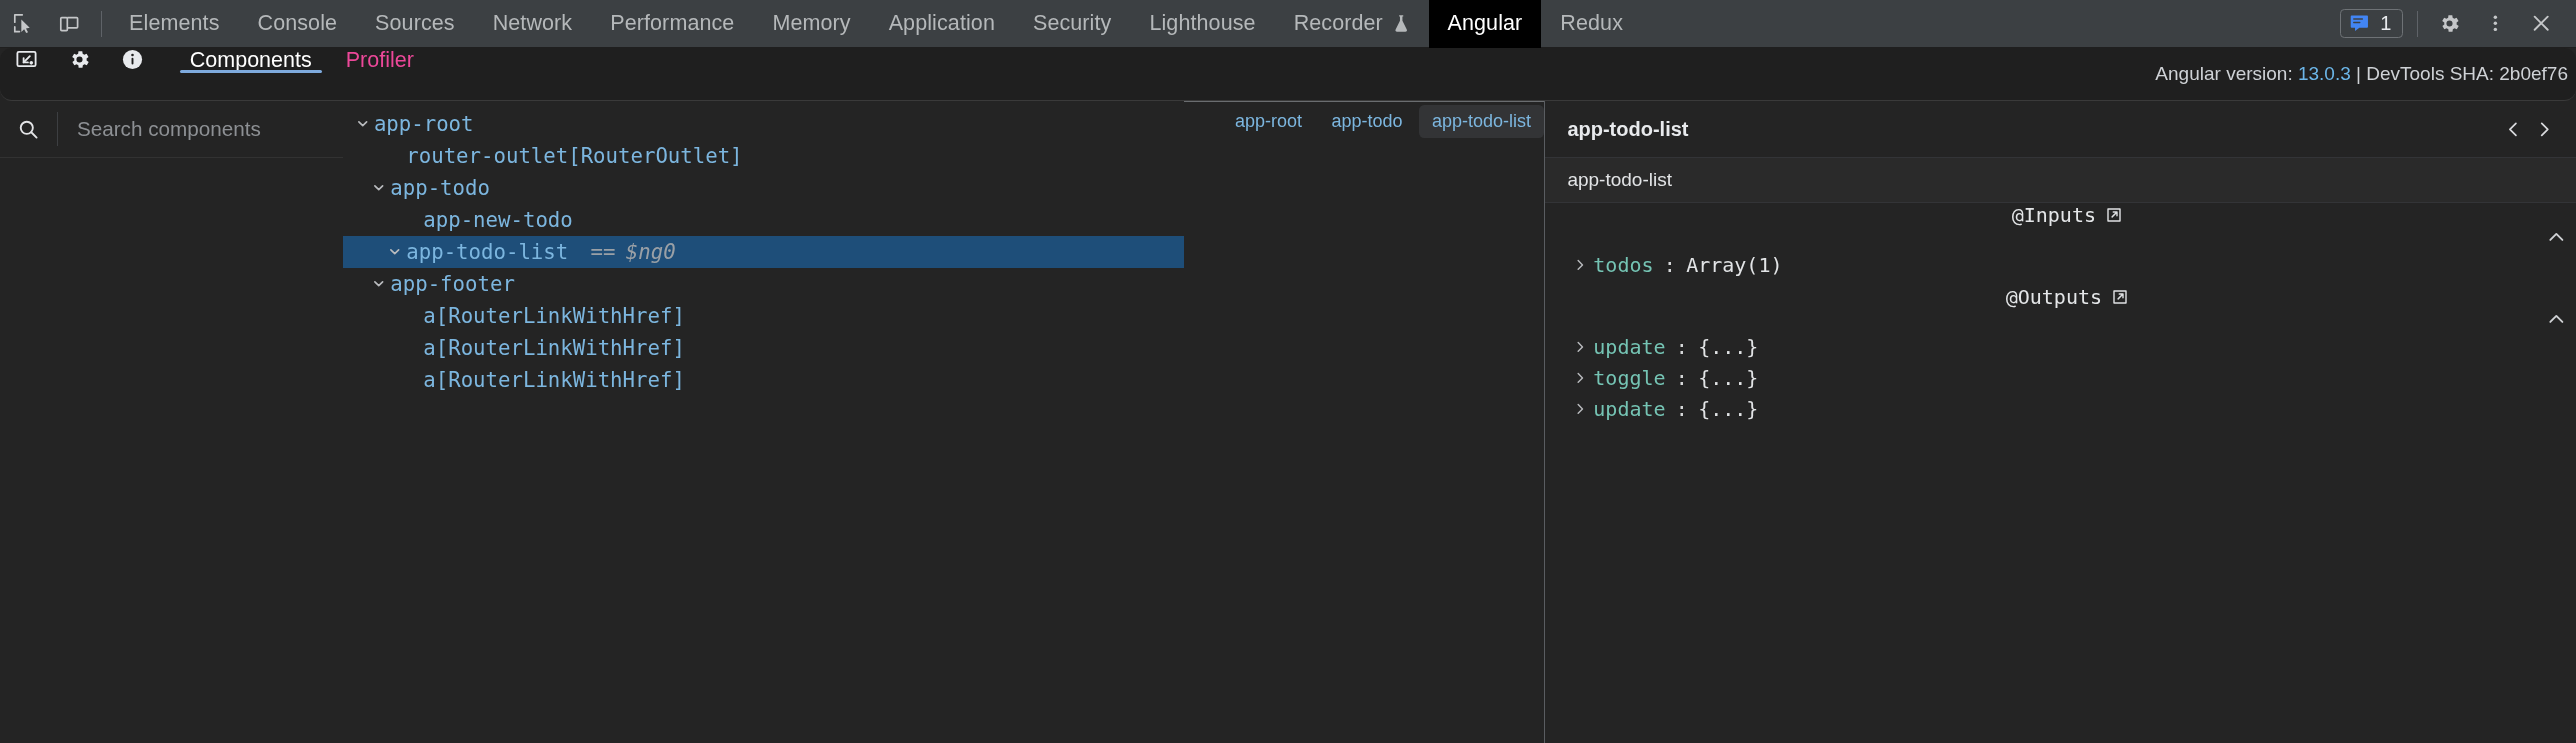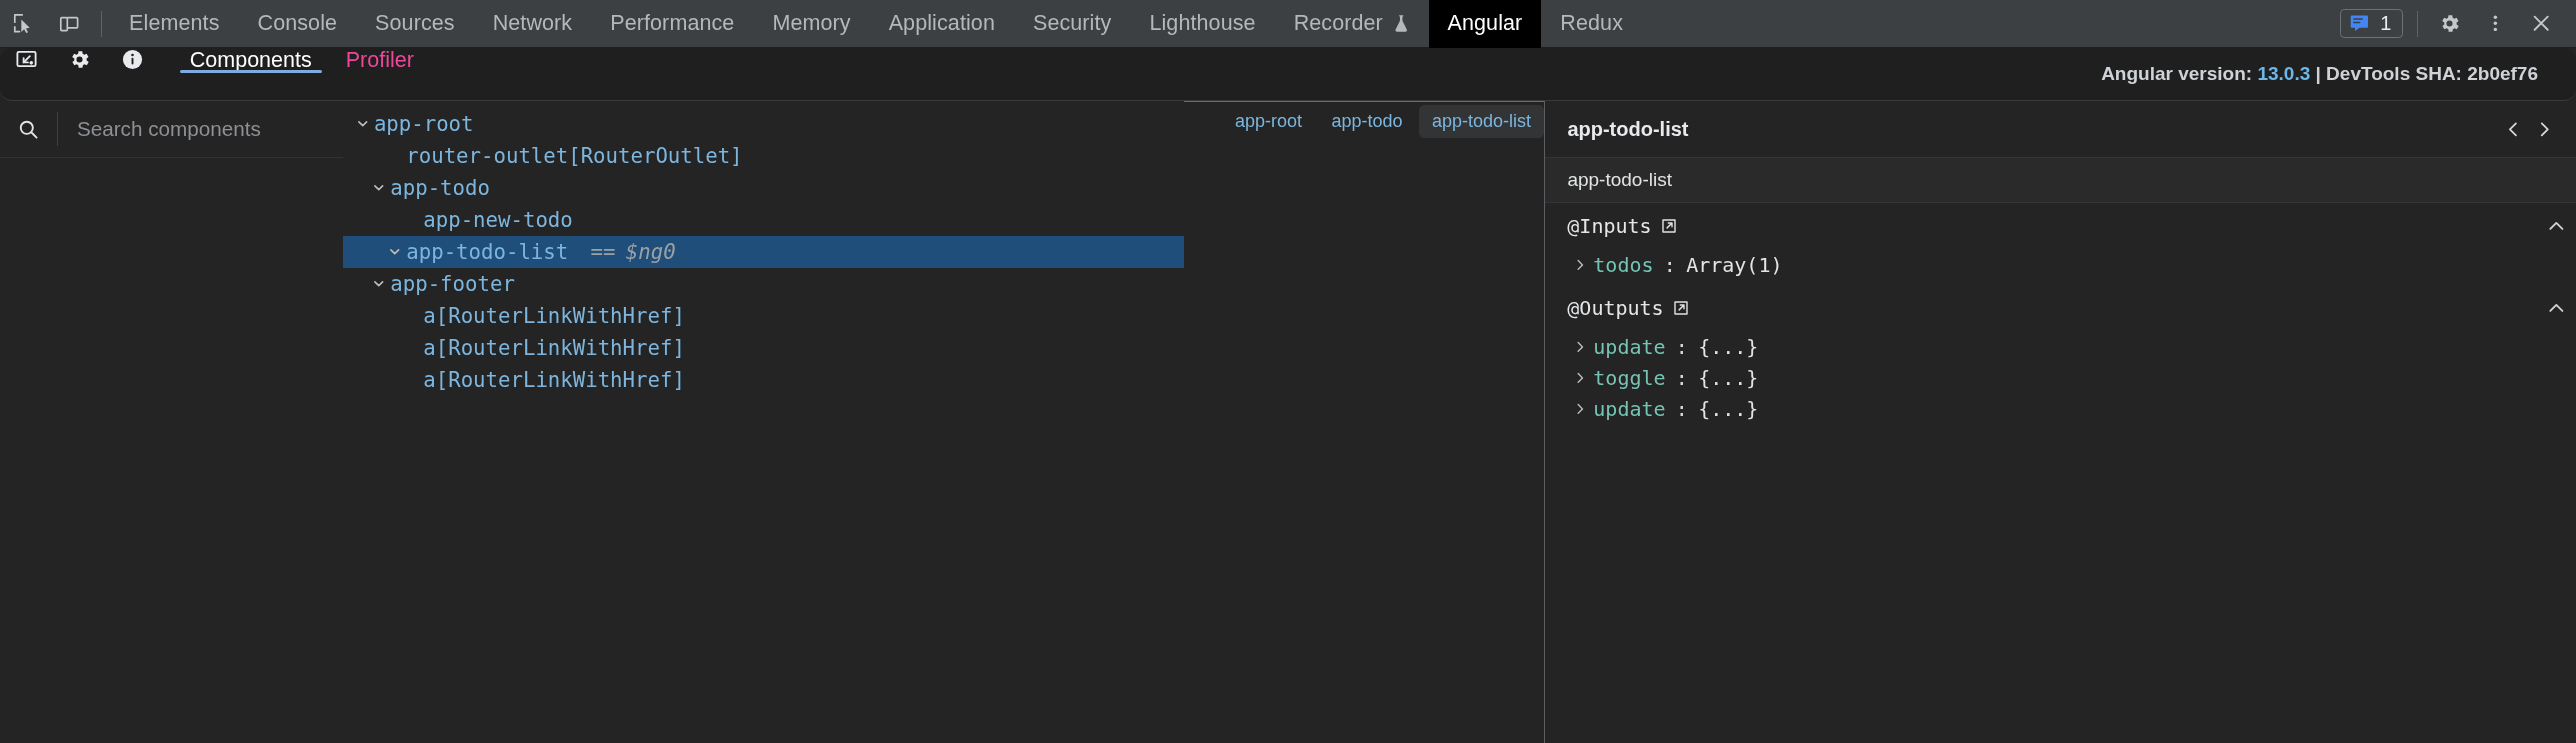--- a/index.html
+++ b/index.html
@@ -56,22 +56,22 @@
   .ng-tab {
     display: flex; align-items: center; padding: 0 17px;
     font-size: 21.5px; color: #ec4899; position: relative; white-space: nowrap;
   }
   .ng-tab.active { color: #ffffff; }
   .ng-tab.active::after {
     content:""; position:absolute; left: 6.9px; right: 6.9px; bottom: 0;
     height: 3.4px; background: #7eaadd; border-radius: 1.7px;
   }
   .ng-version {
-    margin-left: auto; align-self: center; padding-right: 38px;
-    font-size: 19px; font-weight: bold; color: #cfd2d6; white-space: nowrap;
+    margin-left: auto; align-self: center; padding-right: 8px;
+    font-size: 19px; font-weight: normal; color: #cfd2d6; white-space: nowrap;
   }
   .ng-version .ver { color: #6cb6e8; }
 
   
   .main { flex: 1 1 auto; display: flex; min-height: 0; background: #242424; }
 
   
   .tree-panel {
     width: 1545px; flex: 0 0 1545px;
     display: flex; 
@@ -135,21 +135,21 @@
   .detail-subheader {
     height: 45px; flex: 0 0 45px; display:flex; align-items:center;
     padding-left: 22.4px; font-size: 19px; color: #e2e4e6;
     background: #2a2a2a; border-bottom: 0.9px solid #333437;
   }
   .detail-body { flex: 1 1 auto; overflow: hidden; }
 
   .prop-section { padding-left: 10.3px; }
   .section-head {
     display: flex; align-items: center;
-    height: 46px; padding-left: 12px; padding-right: 9px;
+    height: 46px; padding-left: 12px; padding-right: 9px; flex-direction: column;
   }
   .section-title {
     font-family: "DejaVu Sans Mono", monospace;
     font-size: 20px; color: #e4e6e8; display: flex; align-items: center; gap: 8.6px;
   }
   .ext-link { display: inline-flex; color: #dfe1e3; }
   .section-collapse { margin-left: auto; color: #cfd1d4; display:flex; }
 
   .prop-rows { padding-bottom: 5.2px; }
   .prop-row {

